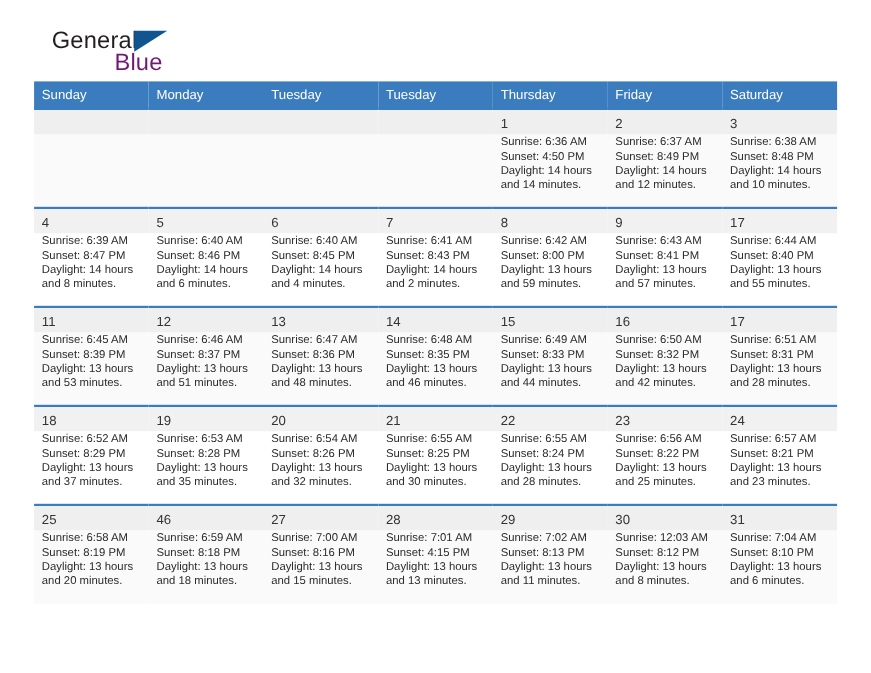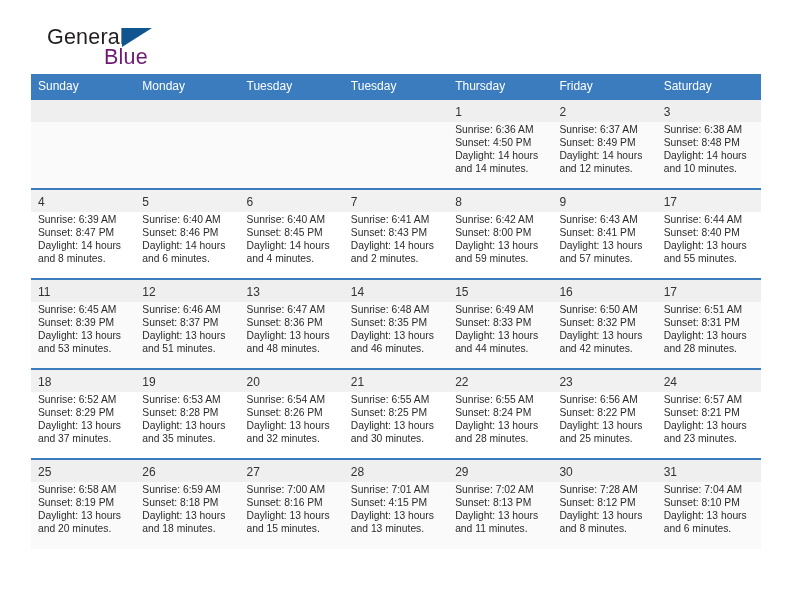--- a/index.html
+++ b/index.html
@@ -479,21 +479,21 @@
               <div class="details">
                 <div>Sunrise: 6:58 AM</div>
                 <div>Sunset: 8:19 PM</div>
                 <div>Daylight: 13 hours</div>
                 <div>and 20 minutes.</div>
               </div>
             </div>
           </td>
           <td>
             <div class="cell">
-              <div class="daynum">26</div>
+              <div class="daynum">46</div>
               <div class="details">
                 <div>Sunrise: 6:59 AM</div>
                 <div>Sunset: 8:18 PM</div>
                 <div>Daylight: 13 hours</div>
                 <div>and 18 minutes.</div>
               </div>
             </div>
           </td>
           <td>
             <div class="cell">
@@ -525,21 +525,21 @@
                 <div>Sunset: 8:13 PM</div>
                 <div>Daylight: 13 hours</div>
                 <div>and 11 minutes.</div>
               </div>
             </div>
           </td>
           <td>
             <div class="cell">
               <div class="daynum">30</div>
               <div class="details">
-                <div>Sunrise: 7:28 AM</div>
+                <div>Sunrise: 12:03 AM</div>
                 <div>Sunset: 8:12 PM</div>
                 <div>Daylight: 13 hours</div>
                 <div>and 8 minutes.</div>
               </div>
             </div>
           </td>
           <td>
             <div class="cell">
               <div class="daynum">31</div>
               <div class="details">

